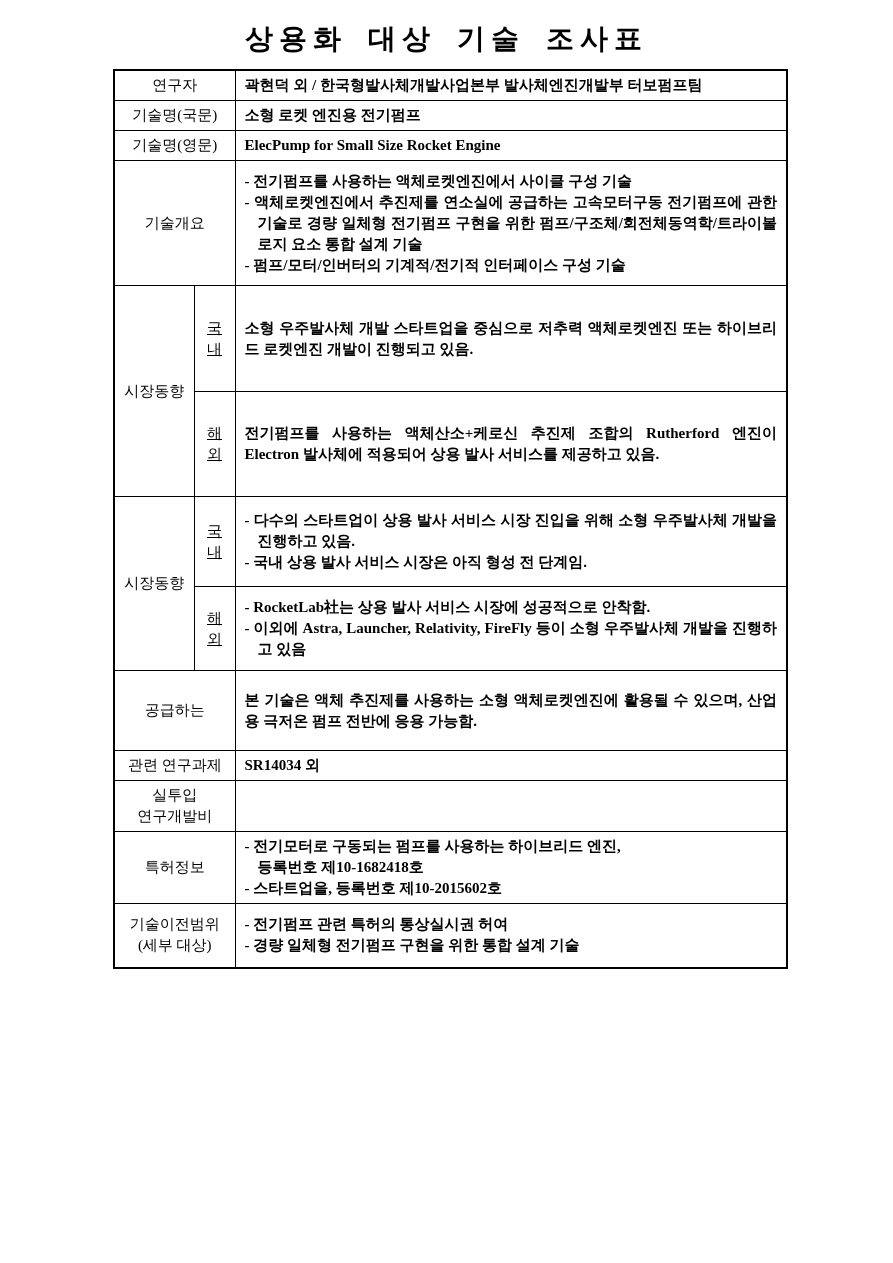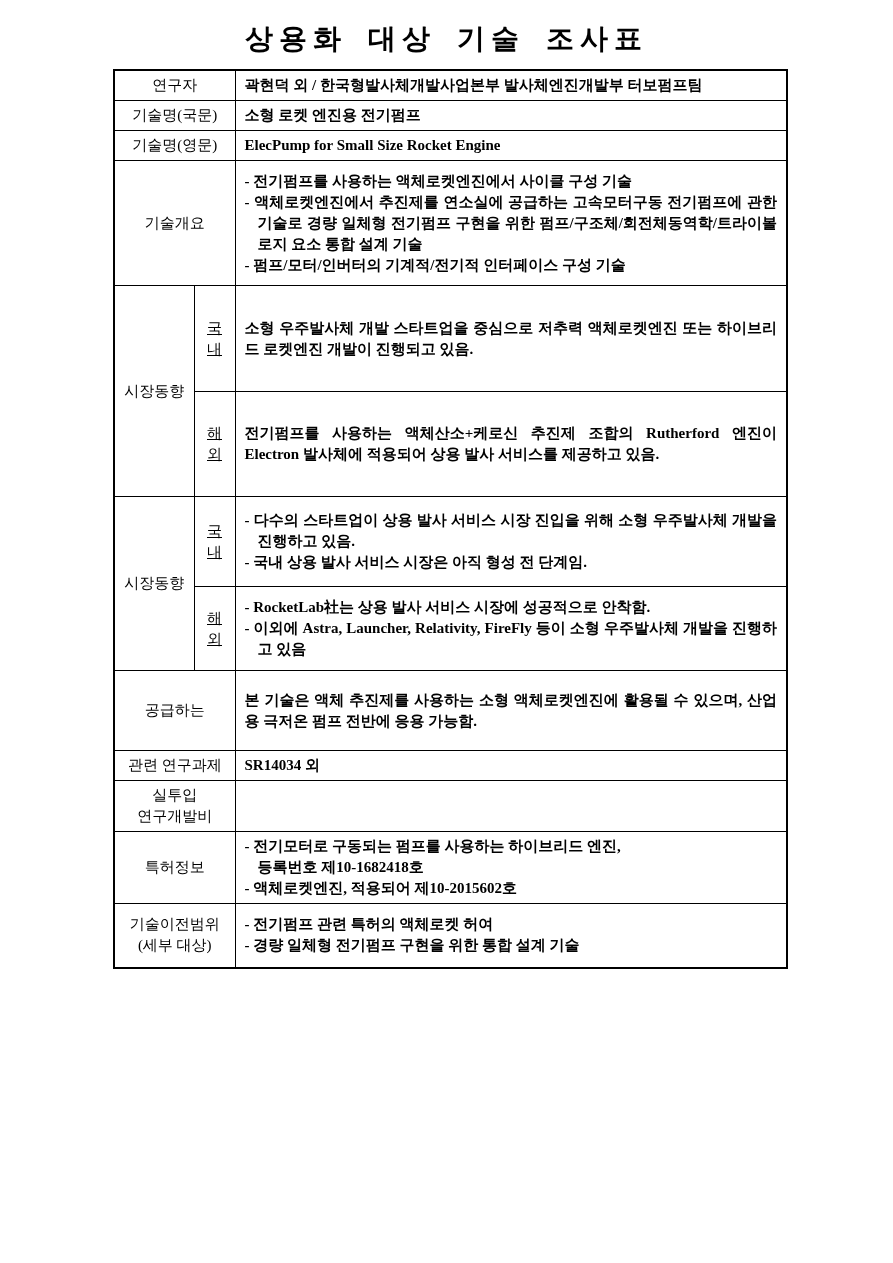--- a/index.html
+++ b/index.html
@@ -147,28 +147,28 @@
       <td colspan="2" class="label">실투입
 연구개발비</td>
       <td class="content"></td>
     </tr>
 
     <tr style="height:67px">
       <td colspan="2" class="label">특허정보</td>
       <td class="content">
         <div class="bullet">- 전기모터로 구동되는 펌프를 사용하는 하이브리드 엔진,
 등록번호 제10-1682418호</div>
-        <div class="bullet">- 액체로켓엔진, 적용되어 제10-2015602호</div>
+        <div class="bullet">- 스타트업을, 등록번호 제10-2015602호</div>
       </td>
     </tr>
 
     <tr style="height:64px">
       <td colspan="2" class="label">기술이전범위
 (세부 대상)</td>
       <td class="content">
-        <div class="bullet">- 전기펌프 관련 특허의 액체로켓 허여</div>
+        <div class="bullet">- 전기펌프 관련 특허의 통상실시권 허여</div>
         <div class="bullet">- 경량 일체형 전기펌프 구현을 위한 통합 설계 기술</div>
       </td>
     </tr>
 
   </tbody>
     </table>
 </div>
 
 </body></html>

